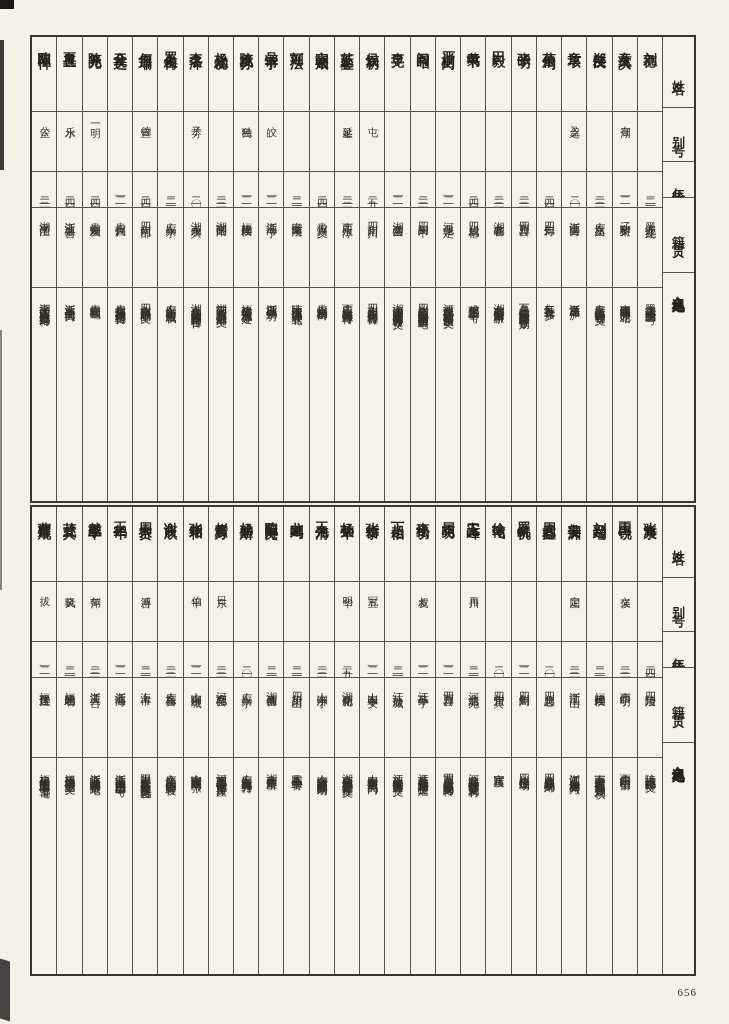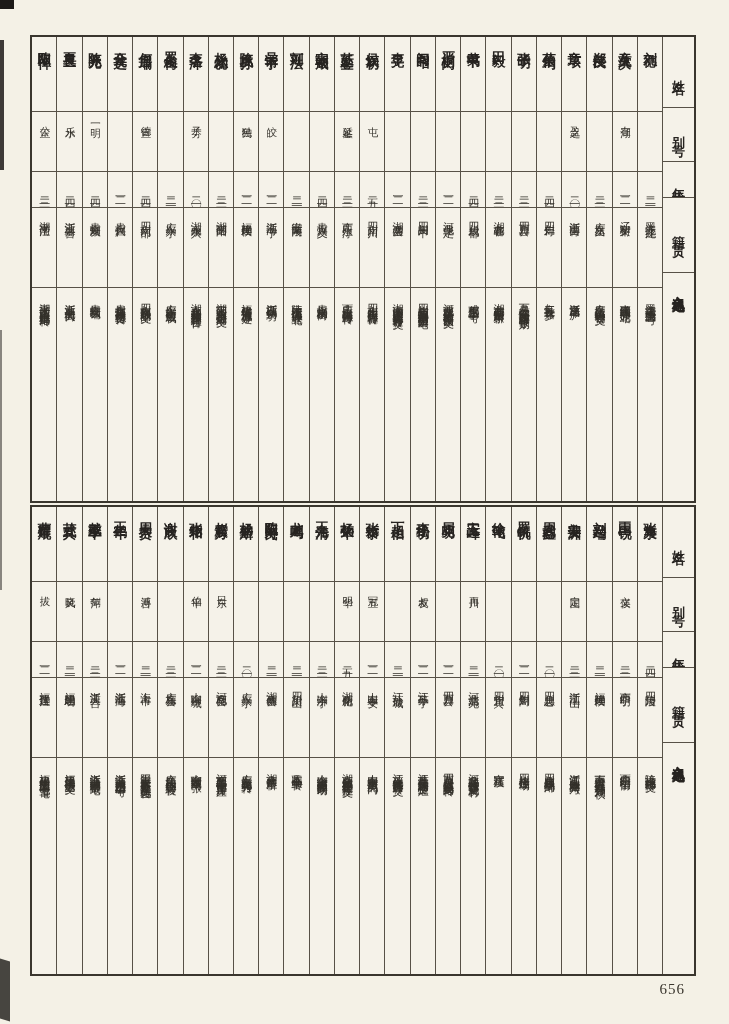--- a/index.html
+++ b/index.html
@@ -56,22 +56,22 @@
   .c-addr .vtxt{letter-spacing:1px;}
   .note{font-size:8px;letter-spacing:0;display:inline;}
 
   .header-col .vtxt{font-weight:bold;font-size:13px;color:#262320;}
   .header-col .cell{align-items:center;padding-top:0;}
   .hs2{letter-spacing:9px;}          
   .header-col .c-addr{align-items:flex-start;padding-top:12px;}
   .hs-addr{letter-spacing:27px;}     
 
   .page-number{
-    position:absolute;right:44px;bottom:26px;
-    font-size:15px;letter-spacing:1px;color:#3a362e;
+    position:absolute;right:32px;bottom:26px;
+    font-size:11px;letter-spacing:1px;color:#3a362e;
   }
 </style>
 </head>
 <body>
 
 <div class="artifact a1"></div>
 <div class="artifact a2"></div>
 <div class="artifact a3"></div>
 <div class="artifact a4"></div>
 

